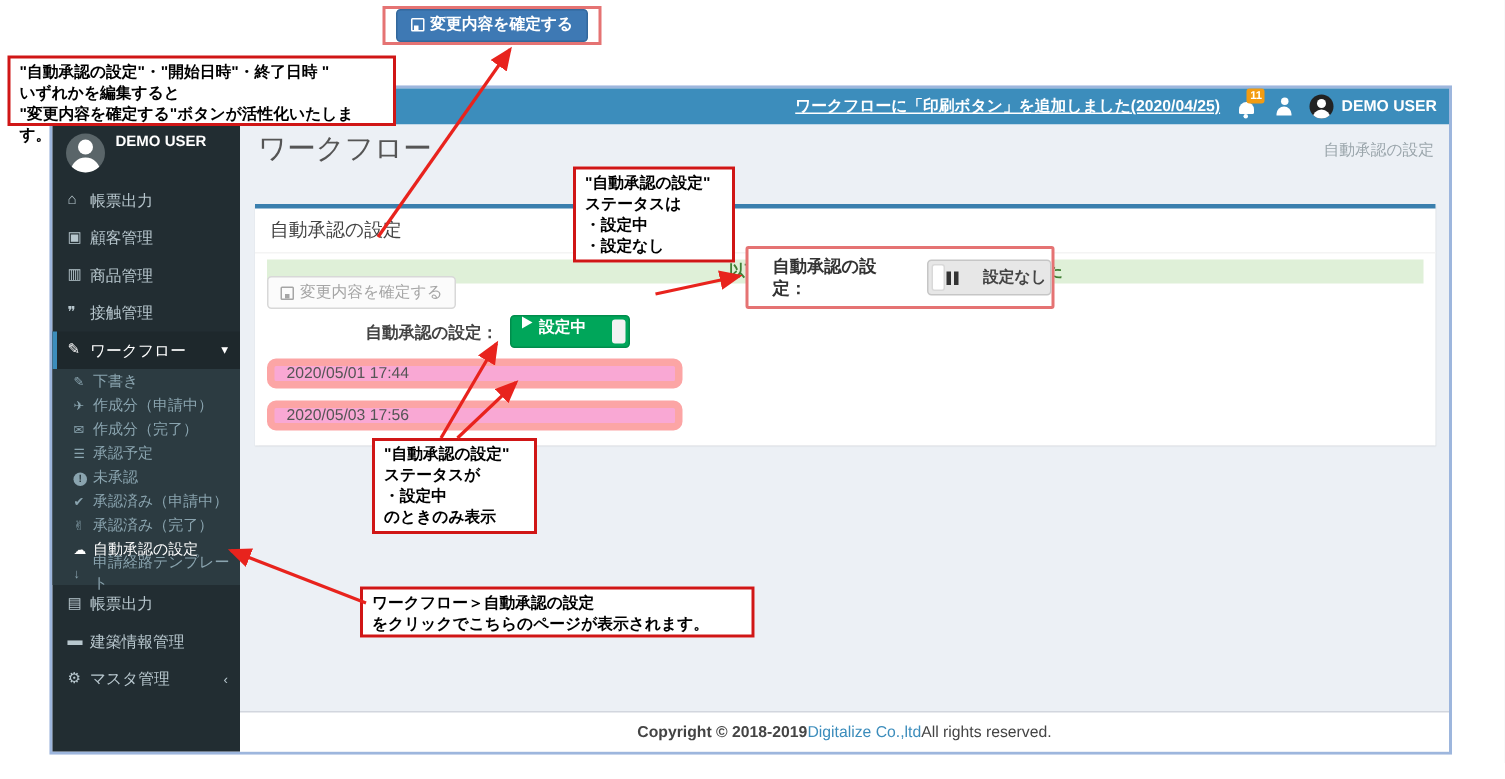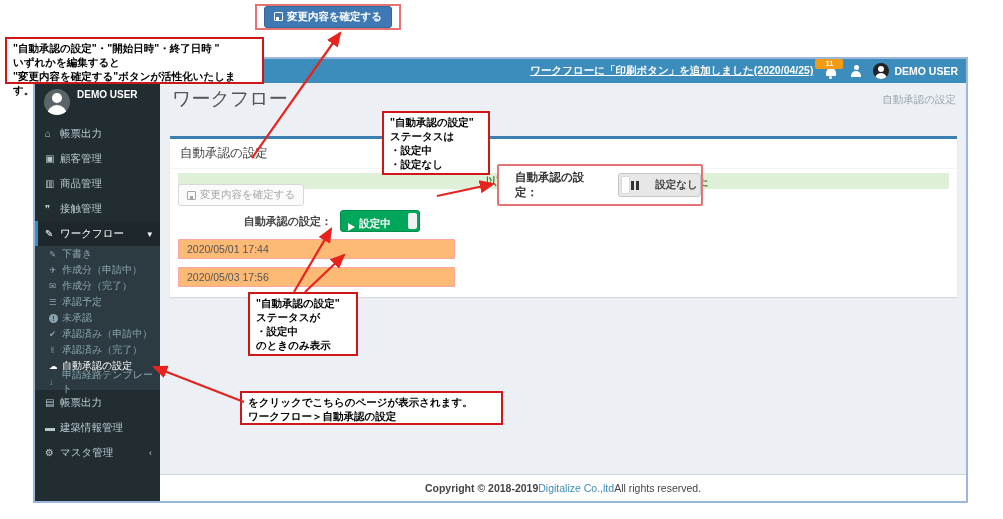--- a/index.html
+++ b/index.html
@@ -13,21 +13,21 @@
   
   .navbar { position:absolute; left:0; top:0; right:0; height:24px; background:#3c8dbc;
             display:flex; align-items:center; justify-content:flex-end; gap:10px; padding:0 8px; }
   .nav-link { color:#fff; font-size:10.5px; font-weight:bold; text-decoration:underline; cursor:pointer; }
   .nav-bell { position:relative; width:16px; height:16px; }
   .bell-shape { position:absolute; left:3px; top:5px; width:10px; height:8px; background:#fff;
                 border-radius:5px 5px 1px 1px; }
   .bell-shape:after { content:""; position:absolute; left:3px; bottom:-3px; width:3px; height:3px;
                 border-radius:50%; background:#fff; }
   .nav-badge { position:absolute; right:-4px; top:-4px; background:#f39c12; color:#fff;
-               font-size:7.5px; font-weight:bold; padding:1px 10px; border-radius:2px; line-height:1; }
+               font-size:7.5px; font-weight:bold; padding:1px 2px; border-radius:2px; line-height:1; }
   .icon-person { position:relative; width:14px; height:14px; }
   .icon-person:before { content:""; position:absolute; left:4.5px; top:1px; width:5px; height:5px;
                border-radius:50%; background:#fff; }
   .icon-person:after { content:""; position:absolute; left:2px; top:7px; width:10px; height:6px;
                border-radius:5px 5px 0 0; background:#fff; }
   .nav-user { display:flex; align-items:center; gap:5px; }
   .avatar { width:16px; height:16px; border-radius:50%; background:#222; position:relative; overflow:hidden; }
   .avatar:before { content:""; position:absolute; left:5px; top:2.5px; width:6px; height:6px; border-radius:50%; background:#fff; }
   .avatar:after { content:""; position:absolute; left:2px; top:10px; width:12px; height:7px; border-radius:6px 6px 0 0; background:#fff; }
   .nav-username { color:#fff; font-size:10.5px; font-weight:bold; }
@@ -67,29 +67,29 @@
                    padding:3px 8px; background:#fbfbfb; border:1px solid #d8d8d8; border-radius:3px;
                    color:#a5a5a5; font-size:10.5px; }
   .icon-floppy { display:inline-block; width:9px; height:9px; border:1.5px solid currentColor;
                  border-radius:1px; position:relative; }
   .icon-floppy:after { content:""; position:absolute; left:1.5px; bottom:0; width:3px; height:3px; background:currentColor; }
   .frow { position:absolute; left:0; width:100%; display:flex; align-items:center; }
   .frow-1 { top:71px; } .frow-2 { top:100px; } .frow-3 { top:128px; }
   .flabel { width:162px; text-align:right; font-size:11px; font-weight:bold; color:#444; flex:none; }
   .fctrl { margin-left:8px; }
   .switch-on { position:relative; width:80px; height:22px; background:#00a65a; border:1px solid #008d4c;
-               border-radius:3px; display:flex; align-items:flex-end; justify-content:center;
+               border-radius:3px; display:flex; align-items:flex-start; justify-content:center;
                padding-right:21px; cursor:pointer; }
   .switch-on .txt { color:#fff; font-size:10.5px; font-weight:bold; margin-left:4px; }
   .icon-play { width:0; height:0; border-left:7px solid #fff; border-top:4.5px solid transparent;
                border-bottom:4.5px solid transparent; }
   .switch-handle-r { position:absolute; right:2px; top:2px; bottom:2px; width:9px; background:#f2f2f2;
                border-radius:2px; }
-  .tinput { width:277px; height:20px; border:1px solid #fca5a5; border-radius:1px; font-size:10.5px;
-            color:#555; padding:0 8px; font-family:inherit; background:#fdba74; }
+  .tinput { width:277px; height:20px; border:5px solid #fca5a5; border-radius:6px; font-size:10.5px;
+            color:#555; padding:0 8px; font-family:inherit; background:#f9a8d4; }
 
   .footer { position:absolute; left:0; right:0; bottom:0; height:27px; background:#fff;
             border-top:1px solid #d2d6de; display:flex; align-items:center; justify-content:center;
             font-size:10.5px; color:#444; gap:0; }
   .footer .flink { color:#3c8dbc; cursor:pointer; }
   .footer .fstrong { font-weight:bold; }
 
   
   .ann-box { position:absolute; background:#fff; border:2px solid #d01616; color:#000;
              font-size:10.5px; font-weight:bold; line-height:1.33; padding:3px 6px; z-index:6; }
@@ -284,22 +284,22 @@
   </div>
 
   <div class="ann-box ann-box4">
     <div>"自動承認の設定"</div>
     <div>ステータスが</div>
     <div>・設定中</div>
     <div>のときのみ表示</div>
   </div>
 
   <div class="ann-box ann-box5">
+    <div>ワークフロー＞自動承認の設定</div>
     <div>をクリックでこちらのページが表示されます。</div>
-    <div>ワークフロー＞自動承認の設定</div>
   </div>
 
   <svg class="arrows" viewBox="0 0 1003 519">
     <defs>
       <marker id="ah" markerWidth="8" markerHeight="8" refX="6" refY="3" orient="auto">
         <path d="M0,0 L7,3 L0,6 Z" fill="#e8231d"></path>
       </marker>
     </defs>
     <line x1="252" y1="158" x2="340" y2="33" stroke="#e8231d" stroke-width="2.2" marker-end="url(#ah)"></line>
     <line x1="437" y1="196" x2="493" y2="184" stroke="#e8231d" stroke-width="2.2" marker-end="url(#ah)"></line>

